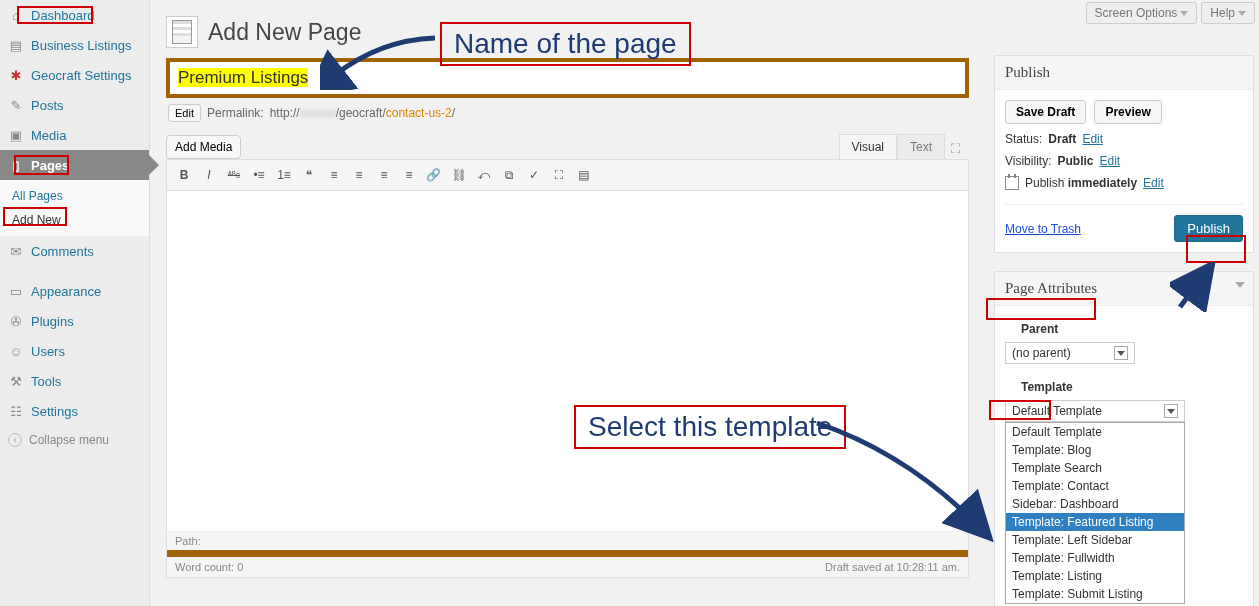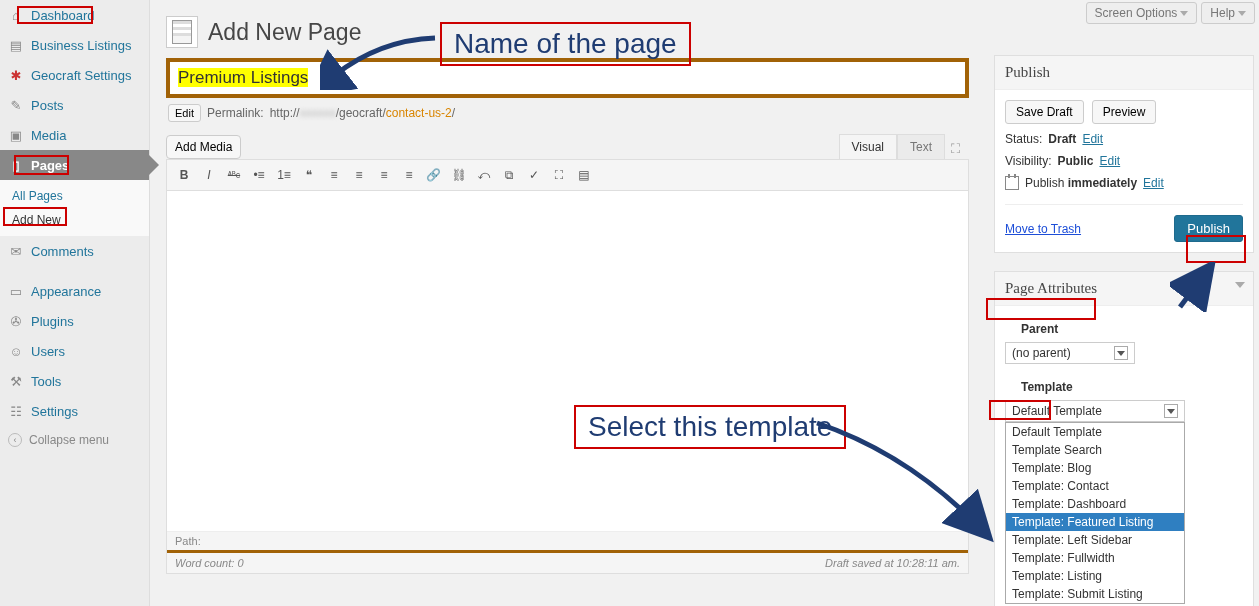--- a/index.html
+++ b/index.html
@@ -41,33 +41,33 @@
 .add-media { border: 1px solid #ccc; background: #f7f7f7; padding: 4px 8px; border-radius: 4px; font-size: 12px; }
 .tabs { display: flex; gap: 0; }
 .tab { border: 1px solid #ddd; border-bottom: none; padding: 5px 12px; background: #ebebeb; color: #777; font-size: 12px; }
 .tab.active { background: #f5f5f5; color: #333; }
 .dist-icon { width: 18px; height: 18px; color: #999; margin-left: 6px; }
 
 .editor-box { border: 1px solid #dedede; background: #fff; }
 .toolbar { background: #f5f5f5; border-bottom: 1px solid #dedede; padding: 4px 6px; display: flex; gap: 3px; flex-wrap: wrap; align-items: center; }
 .tool-btn { width: 22px; height: 22px; border: 1px solid transparent; display: flex; align-items: center; justify-content: center; font-size: 12px; color: #555; cursor: pointer; border-radius: 2px; }
 .editor-content { height: 340px; background: #fff; }
-.editor-footer { border-top: 3px solid #a16207; padding: 4px 8px; display: flex; justify-content: space-between; font-size: 11px; color: #888; background: #f5f5f5; font-style: italic; }
+.editor-footer { border-top: 7px solid #a16207; padding: 4px 8px; display: flex; justify-content: space-between; font-size: 11px; color: #888; background: #f5f5f5; }
 .editor-path { border-top: 1px solid #eee; padding: 3px 8px; font-size: 11px; color: #888; background: #f5f5f5; }
 
 
 .rightcol { position: absolute; right: 5px; top: 55px; width: 260px; }
 .postbox { background: #fff; border: 1px solid #dfdfdf; margin-bottom: 18px; }
 .postbox h3 { font-family: Georgia, serif; font-size: 15px; font-weight: normal; padding: 8px 10px; border-bottom: 1px solid #eee; background: #f5f5f5; color: #464646; }
 .postbox-body { padding: 10px; }
 .pub-row { margin: 8px 0; font-size: 12px; color: #333; display: flex; gap: 6px; align-items: center; }
 .pub-row b { font-weight: bold; }
 .pub-row a { color: #21759b; text-decoration: underline; }
 .pub-btns { display: flex; gap: 8px; margin-bottom: 8px; }
-.btn { border: 1px solid #ccc; background: #f7f7f7; padding: 4px 10px; border-radius: 3px; font-size: 12px; cursor: pointer; }
+.btn { border: 1px solid #ccc; background: #f7f7f7; padding: 4px 10px; border-radius: 3px; font-size: 12px; cursor: pointer; font-weight: bold; }
 .btn-primary { background: #21759b; color: #fff; border: 1px solid #1e6a8d; padding: 5px 12px; border-radius: 3px; font-size: 13px; cursor: pointer; }
 .pub-actions { display: flex; justify-content: space-between; align-items: center; margin-top: 14px; padding-top: 10px; border-top: 1px solid #eee; }
 .trash { color: #1d4ed8; font-size: 12px; }
 .select-like { border: 1px solid #ccc; padding: 3px 6px; font-size: 12px; display: inline-flex; align-items: center; justify-content: space-between; min-width: 130px; background: #fff; }
 .chev { width: 14px; height: 14px; border: 1px solid #aaa; display: inline-flex; align-items: center; justify-content: center; margin-left: 6px; }
 .chev::before { content:""; width:0;height:0;border-left:4px solid transparent;border-right:4px solid transparent;border-top:5px solid #555; }
 .cal-icon { display:inline-block; width:14px; height:14px; border:1px solid #888; position:relative; }
 .cal-icon::before { content:""; position:absolute; top:-3px; left:2px; width:2px; height:4px; background:#888; box-shadow: 6px 0 0 #888; }
 
 .toggle-tri { position: absolute; right: 8px; top: 10px; width:0;height:0;border-left:5px solid transparent;border-right:5px solid transparent;border-top:6px solid #aaa; }
@@ -253,24 +253,24 @@
           <span class="chev"></span>
         </div>
       <div style="height:10px"></div>
       <div class="attr-label">Template</div>
       <div class="select-like" style="min-width:180px">
           <span>Default Template</span>
           <span class="chev"></span>
         </div>
       <div class="template-dropdown-list" id="tmpl-list" style="width:180px;margin-top:0">
           <div>Default Template</div>
+          <div>Template: Blog</div>
           <div>Template Search</div>
-          <div>Template: Blog</div>
           <div>Template: Contact</div>
-          <div>Template: Dashboard</div>
+          <div>Sidebar: Dashboard</div>
           <div class="selected">Template: Featured Listing</div>
           <div>Template: Left Sidebar</div>
           <div>Template: Fullwidth</div>
           <div>Template: Listing</div>
           <div>Template: Submit Listing</div>
         </div>
     </div>
   </div>
 
 </div>

